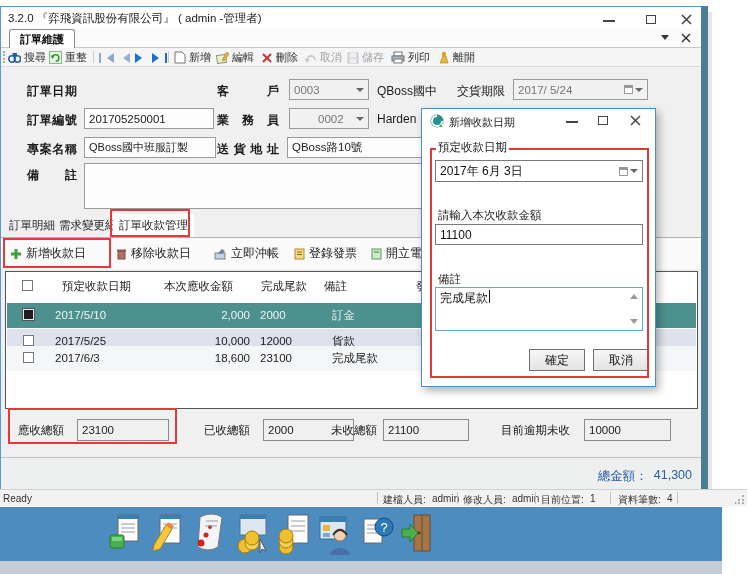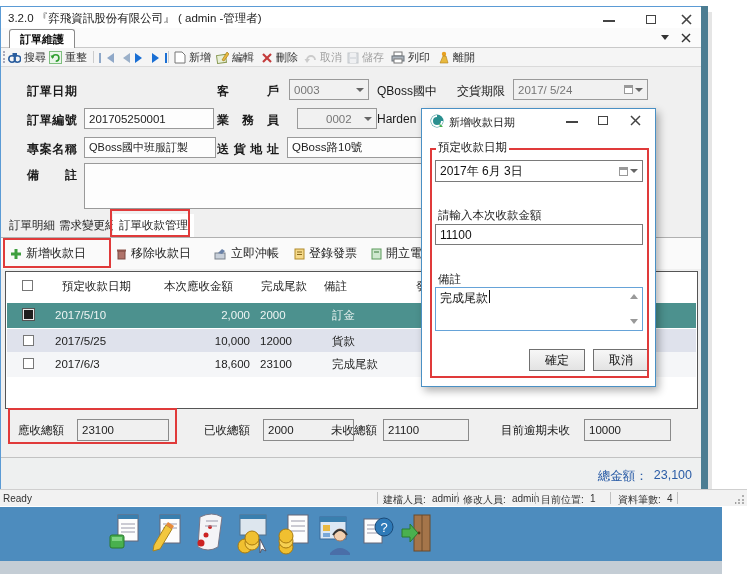--- a/index.html
+++ b/index.html
@@ -198,21 +198,21 @@
       <span class="spacer"></span>
       <span class="cal-ico"></span>
       <span class="dd-caret"></span>
     </div>
 
     <div class="lbl jlbl" style="left:26px;top:105px;width:50px;">訂單編號</div>
     <div class="fld" style="left:83px;top:101px;width:130px;height:21px;">
       <span>201705250001</span>
     </div>
     <div class="lbl jlbl" style="left:216px;top:105px;width:62px;">業 務 員</div>
-    <div class="fld dis" style="left:296px;top:101px;width:80px;height:21px;padding-left:28px;">
+    <div class="fld dis" style="left:288px;top:101px;width:80px;height:21px;padding-left:28px;">
       <span>0002</span>
       <span class="spacer"></span>
       <span class="dd-caret"></span>
     </div>
     <div class="lbl" style="left:376px;top:105px;">Harden</div>
 
     <div class="lbl jlbl" style="left:26px;top:134px;width:50px;">專案名稱</div>
     <div class="fld" style="left:83px;top:130px;width:132px;height:21px;font-size:11px;">
       <span>QBoss國中班服訂製</span>
     </div>
@@ -290,21 +290,21 @@
         <span class="tcell" style="left:253px;">2000</span>
         <span class="tcell" style="left:325px;">訂金</span>
       </div>
       <div class="trow" style="top:57px;background:#dfe2ec;">
         <span class="cb"></span>
         <span class="tcell" style="left:48px;">2017/5/25</span>
         <span class="tcell" style="left:148px;width:95px;text-align:right;">10,000</span>
         <span class="tcell" style="left:253px;">12000</span>
         <span class="tcell" style="left:325px;">貨款</span>
       </div>
-      <div class="trow" style="top:80px;background:#f5f6f8;">
+      <div class="trow" style="top:74px;background:#f5f6f8;">
         <span class="cb"></span>
         <span class="tcell" style="left:48px;">2017/6/3</span>
         <span class="tcell" style="left:148px;width:95px;text-align:right;">18,600</span>
         <span class="tcell" style="left:253px;">23100</span>
         <span class="tcell" style="left:325px;">完成尾款</span>
       </div>
     </div>
 
     <div class="lbl" style="left:17px;top:416px;font-size:11.5px;">應收總額</div>
     <div class="sumfld" style="left:76px;width:92px;">
@@ -319,21 +319,21 @@
       <span>21100</span>
     </div>
     <div class="lbl" style="left:500px;top:416px;font-size:11.5px;">目前逾期未收</div>
     <div class="sumfld" style="left:583px;width:87px;">
       <span>10000</span>
     </div>
 
     <div id="totalsbar">
       <div style="position:absolute;right:10px;top:10px;display:flex;gap:6px;">
         <span class="totxt">總金額：</span>
-        <span class="totxt">23,100</span>
+        <span class="totxt">41,300</span>
       </div>
     </div>
   </div>
 
   <div id="win-right-bar"></div>
   <div id="win-shadow"></div>
 
   <div id="statusbar">
     <span class="sb-txt" style="left:3px;">Ready</span>
     <div class="ssep" style="left:377px;"></div>

